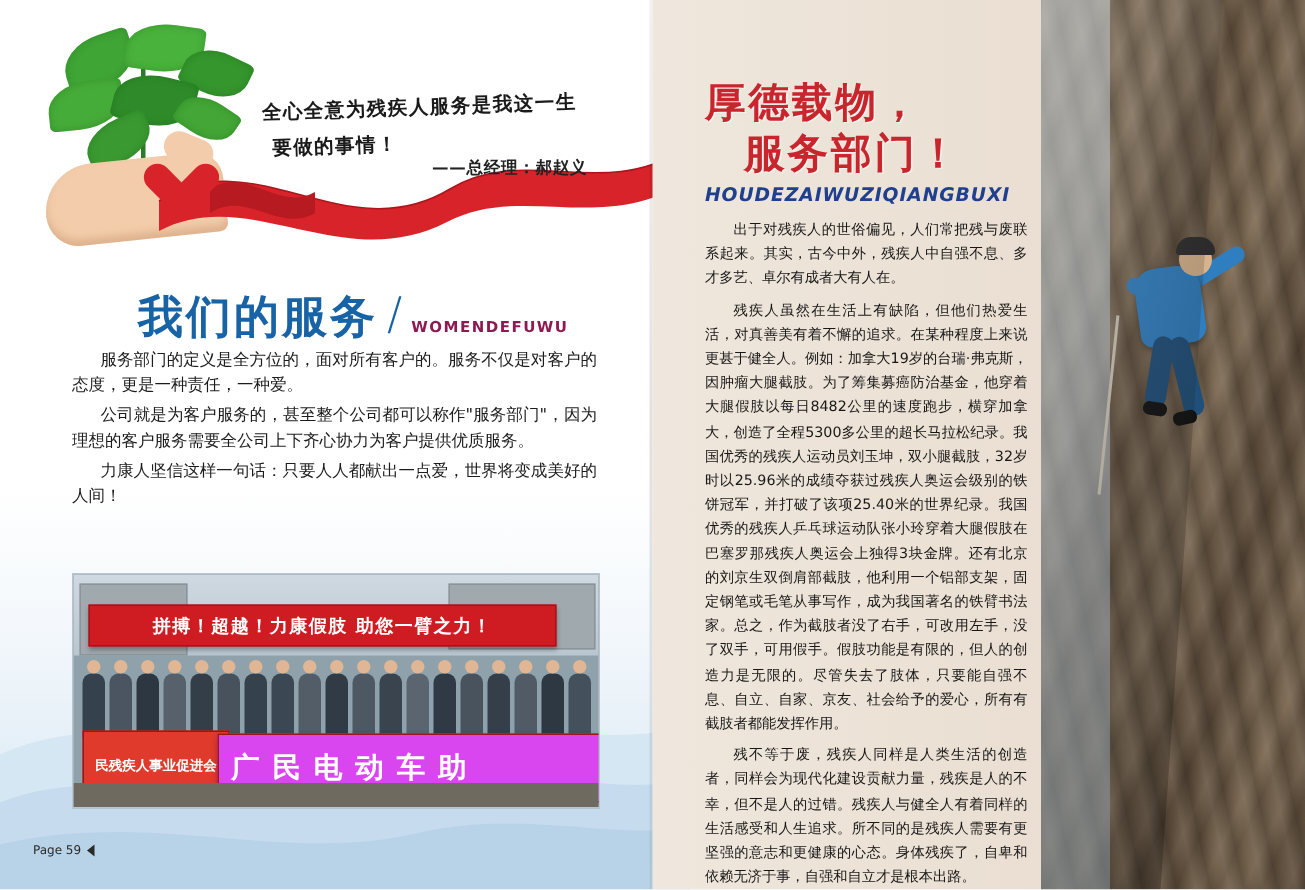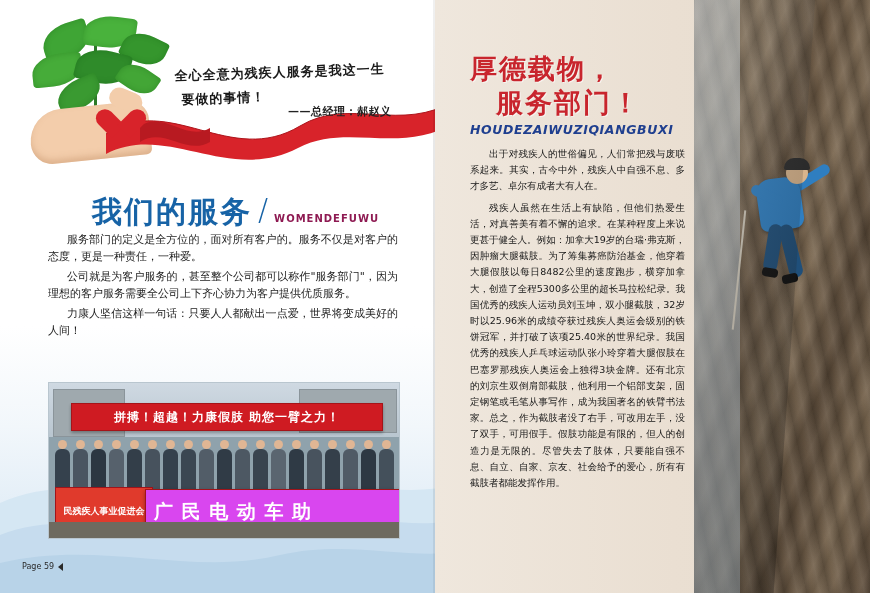--- a/index.html
+++ b/index.html
@@ -108,21 +108,21 @@
   }
   .body-col p{margin:0 0 4px 0;text-indent:19px;}
 
   .photo{
     position:absolute;left:48px;top:382px;width:350px;height:155px;
     border:1px solid #b9c6cf;overflow:hidden;background:#8fa2ac;
   }
   .photo .sky2{position:absolute;left:0;top:0;width:100%;height:54px;background:linear-gradient(180deg,#cfd9e2,#b9c6d0);}
   .photo .bldg{position:absolute;top:6px;background:#9fa9ae;border:1px solid #8a949a;}
   .photo .banner-top{
-    position:absolute;left:22px;top:20px;width:310px;height:26px;background:#cf1b22;
+    position:absolute;left:10px;top:20px;width:310px;height:26px;background:#cf1b22;
     border:1px solid #a51419;display:flex;align-items:center;justify-content:center;
     color:#fff;font-size:12px;font-weight:bold;letter-spacing:1px;box-shadow:0 2px 3px rgba(0,0,0,.3);
   }
   .photo .crowd{position:absolute;left:0;top:48px;width:100%;height:62px;}
   .photo .person{position:absolute;bottom:0;width:15px;height:44px;background:#35414d;border-radius:6px 6px 2px 2px;}
   .photo .person i{position:absolute;left:3px;top:-9px;width:9px;height:9px;background:#e0b694;border-radius:50%;display:block;}
   .photo .banner-bottom{
     position:absolute;left:96px;top:106px;width:254px;height:44px;background:#d946ef;
     border:1px solid #a0131a;color:#fff;font-size:19px;font-weight:bold;
     display:flex;align-items:center;padding-left:8px;letter-spacing:1px;
@@ -307,16 +307,17 @@
 
   <div class="r-title">
     <span>厚德载物，</span>
     <span class="l2">服务部门！</span>
   </div>
   <div class="r-title-en">HOUDEZAIWUZIQIANGBUXI</div>
 
   <div class="r-body">
     <p>出于对残疾人的世俗偏见，人们常把残与废联系起来。其实，古今中外，残疾人中自强不息、多才多艺、卓尔有成者大有人在。</p>
     <p>残疾人虽然在生活上有缺陷，但他们热爱生活，对真善美有着不懈的追求。在某种程度上来说更甚于健全人。例如：加拿大19岁的台瑞·弗克斯，因肿瘤大腿截肢。为了筹集募癌防治基金，他穿着大腿假肢以每日8482公里的速度跑步，横穿加拿大，创造了全程5300多公里的超长马拉松纪录。我国优秀的残疾人运动员刘玉坤，双小腿截肢，32岁时以25.96米的成绩夺获过残疾人奥运会级别的铁饼冠军，并打破了该项25.40米的世界纪录。我国优秀的残疾人乒乓球运动队张小玲穿着大腿假肢在巴塞罗那残疾人奥运会上独得3块金牌。还有北京的刘京生双倒肩部截肢，他利用一个铝部支架，固定钢笔或毛笔从事写作，成为我国著名的铁臂书法家。总之，作为截肢者没了右手，可改用左手，没了双手，可用假手。假肢功能是有限的，但人的创造力是无限的。尽管失去了肢体，只要能自强不息、自立、自家、京友、社会给予的爱心，所有有截肢者都能发挥作用。</p>
+    <p>残不等于废，残疾人同样是人类生活的创造者，同样会为现代化建设贡献力量，残疾是人的不幸，但不是人的过错。残疾人与健全人有着同样的生活感受和人生追求。所不同的是残疾人需要有更坚强的意志和更健康的心态。身体残疾了，自卑和依赖无济于事，自强和自立才是根本出路。</p>
 
   </div>
 
 </div>
 
 </body></html>

